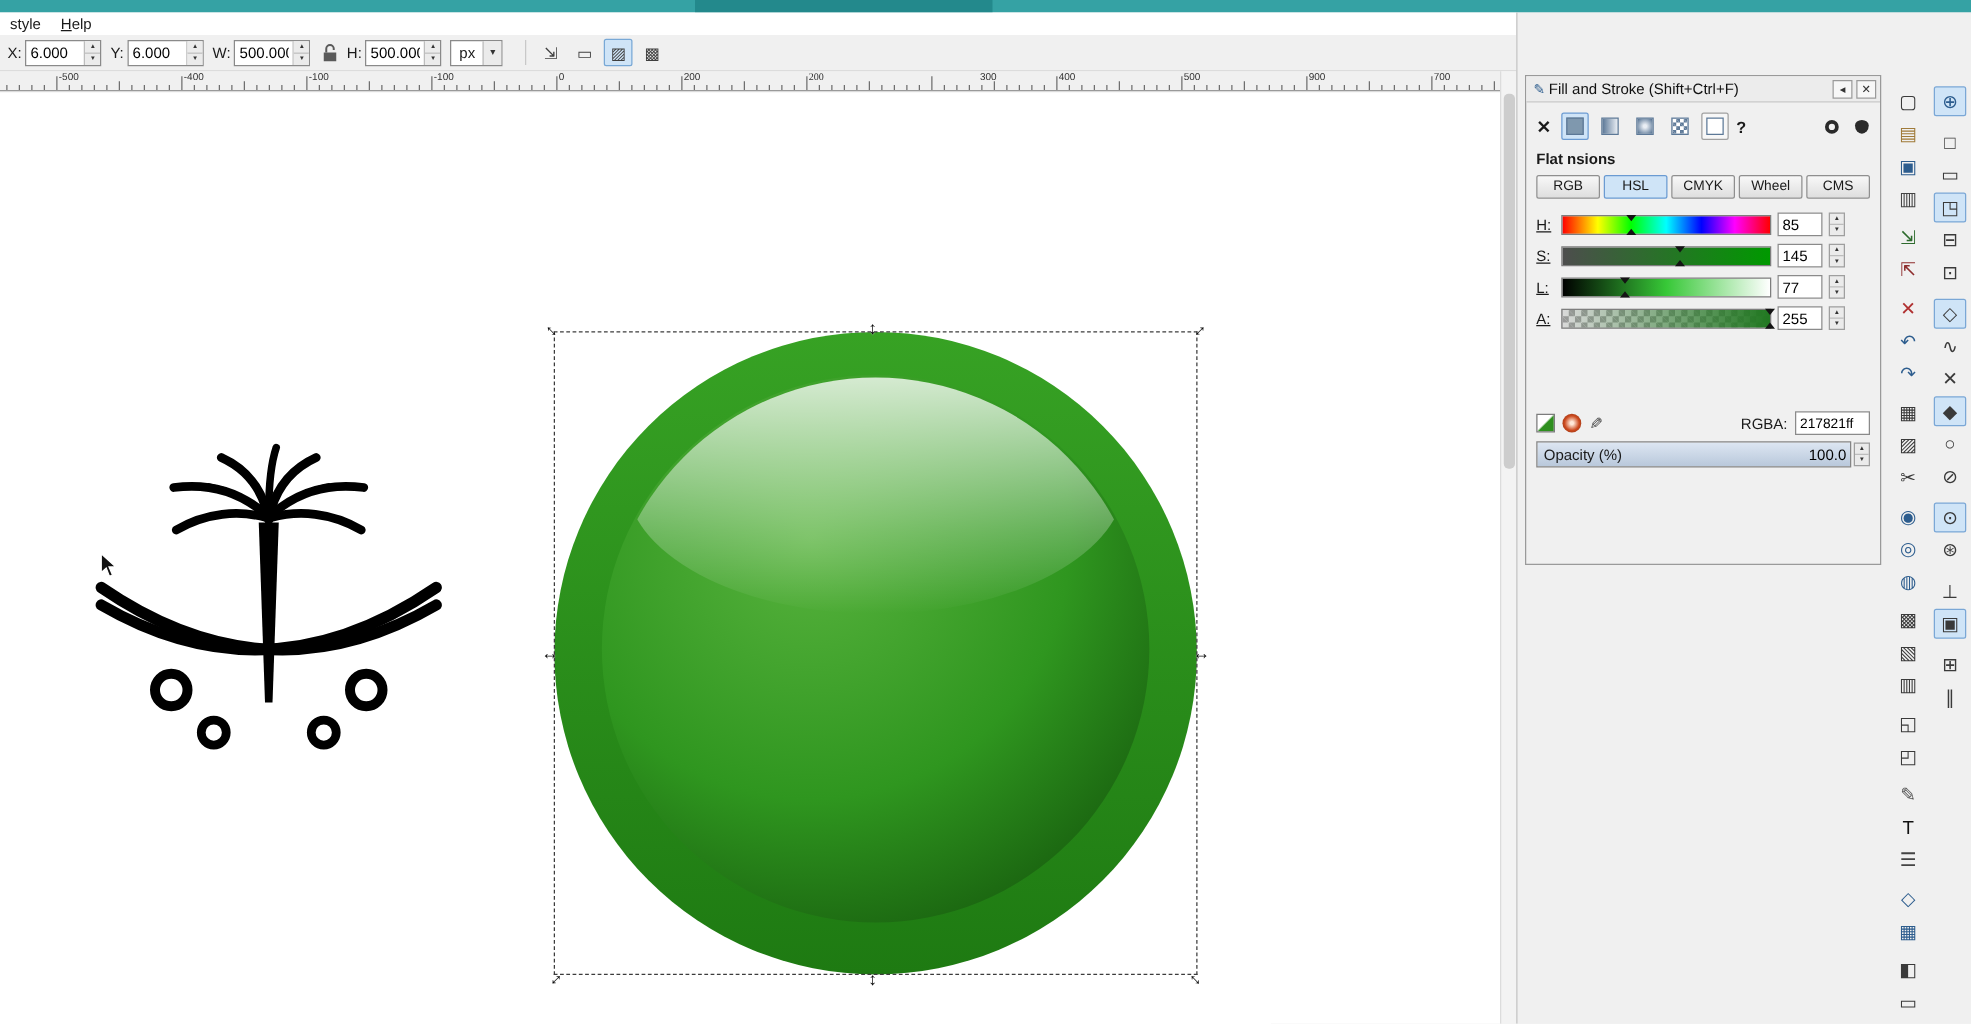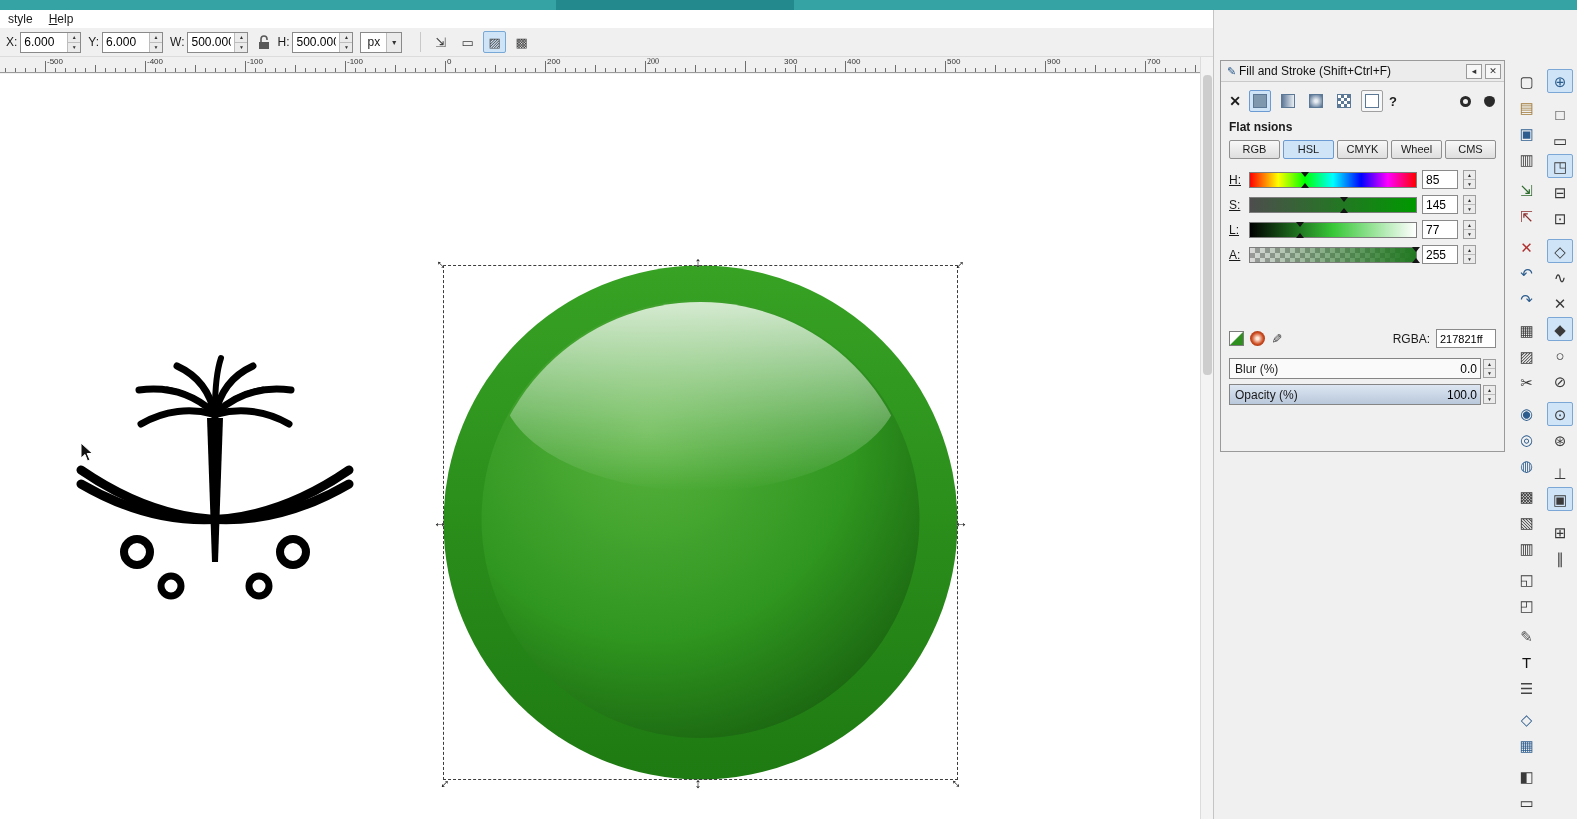--- a/index.html
+++ b/index.html
@@ -556,30 +556,20 @@
 
     <div class="rgba-row">
       <div class="grad-icon"></div>
       <div class="radial-icon"></div>
       <span class="dropper-icon">✎</span>
       <div class="rgba-spacer"></div>
       <span class="rgba-label">RGBA:</span>
       <input class="rgba-input" value="217821ff" style="">
     </div>
 
-    <div class="mini-row blur">
-      <div class="mini-slider">
-        <span class="mini-label">Blur (%)</span>
-        <input class="mini-value" value="0.0" style="">
-      </div>
-      <div class="mini-spin">
-          <div>▲</div>
-          <div>▼</div>
-        </div>
-    </div>
 
     <div class="mini-row opacity">
       <div class="mini-slider filled">
         <span class="mini-label">Opacity (%)</span>
         <input class="mini-value" value="100.0" style="">
       </div>
       <div class="mini-spin">
           <div>▲</div>
           <div>▼</div>
         </div>

